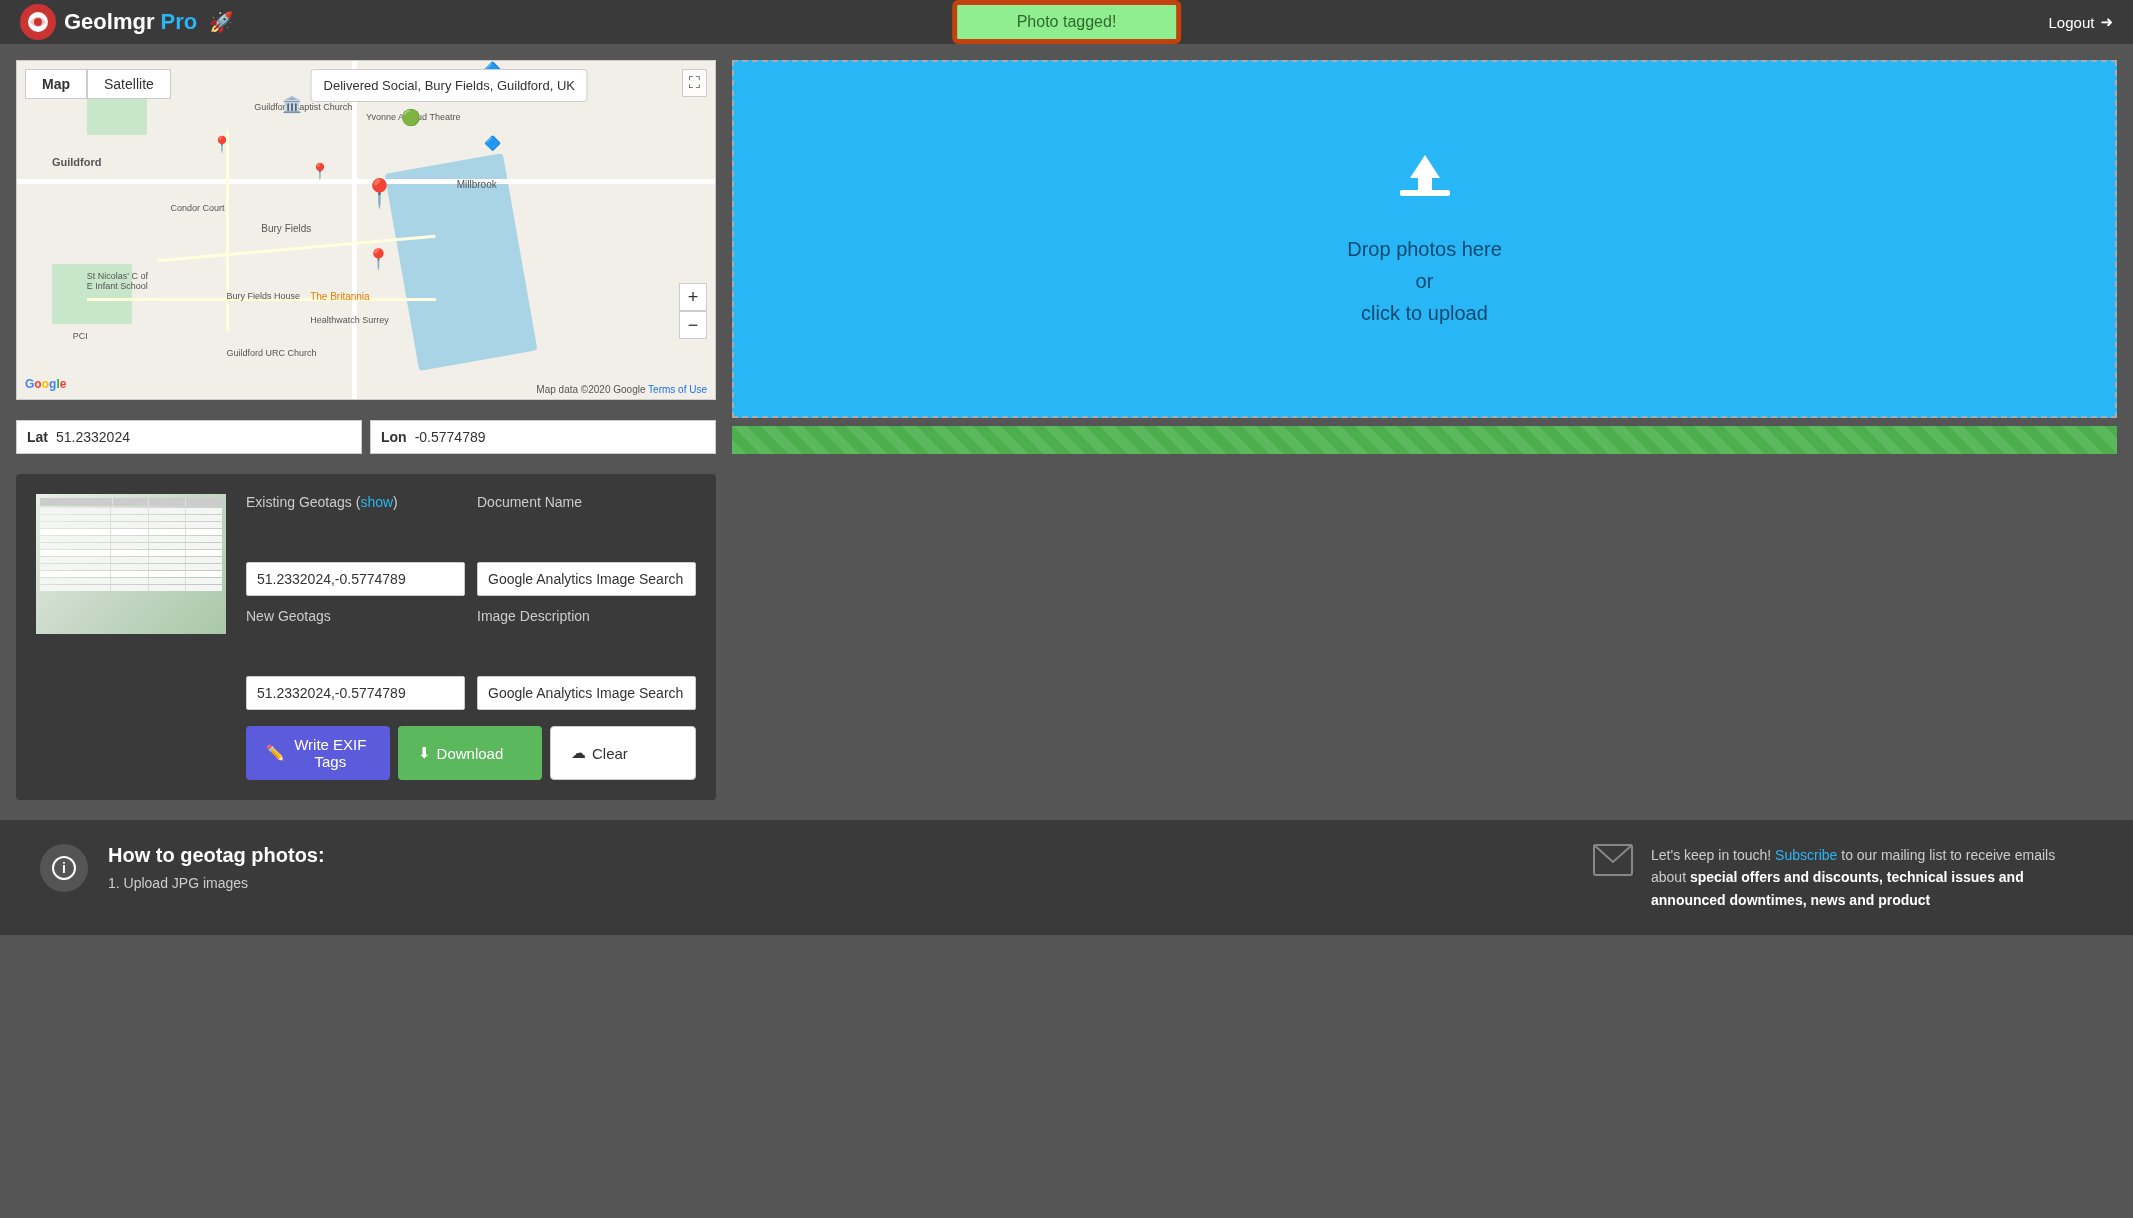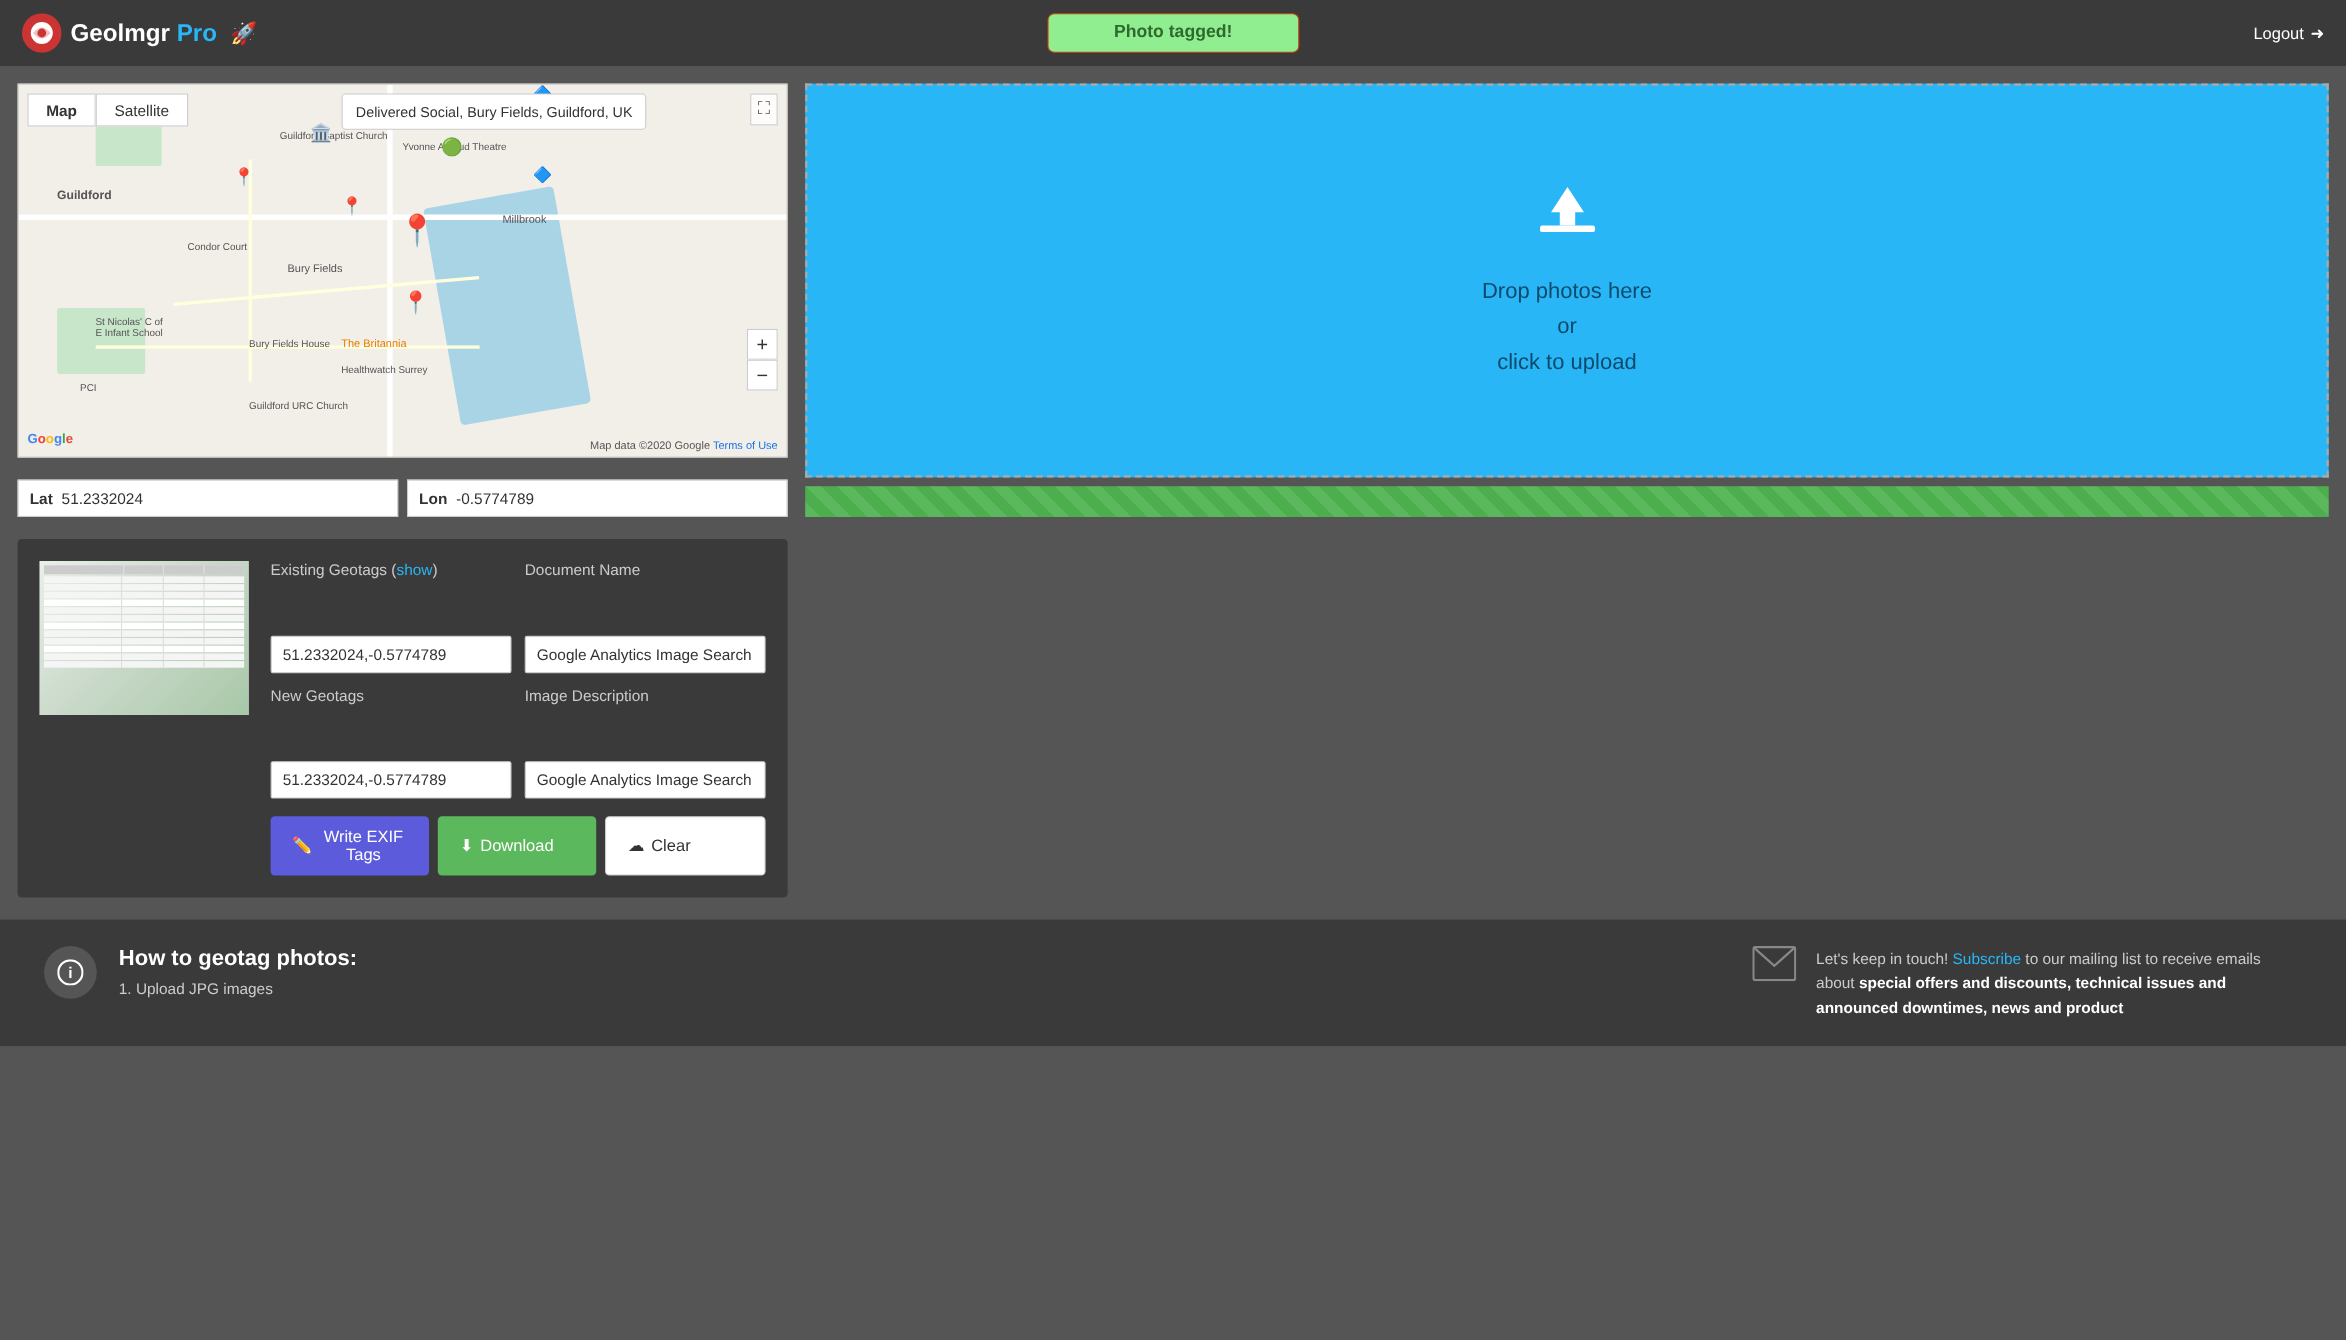--- a/index.html
+++ b/index.html
@@ -5,21 +5,21 @@
     * { box-sizing: border-box; margin: 0; padding: 0; }
     body { font-family: Arial, sans-serif; background: #555; color: #fff; min-height: 100vh; }
 
     
     .header {
       background: #3a3a3a;
       display: flex;
       align-items: center;
       padding: 8px 20px;
       position: relative;
-      height: 60px;
+      height: 44px;
     }
     .header-logo {
       display: flex;
       align-items: center;
       gap: 8px;
     }
     .header-logo-icon {
       width: 36px;
       height: 36px;
     }
@@ -34,25 +34,25 @@
     .header-rocket {
       font-size: 20px;
       margin-left: 4px;
     }
     .header-notification {
       position: absolute;
       left: 50%;
       transform: translateX(-50%);
       background: #90ee90;
       color: #2d6a2d;
-      border: 1px solid #c2410c;
+      border: 5px solid #c2410c;
       border-radius: 6px;
       padding: 8px 60px;
       font-size: 16px;
-      font-weight: 700;
+      font-weight: 400;
       text-align: center;
     }
     .header-logout {
       margin-left: auto;
       color: #fff;
       font-size: 15px;
       cursor: pointer;
       display: flex;
       align-items: center;
       gap: 6px;

